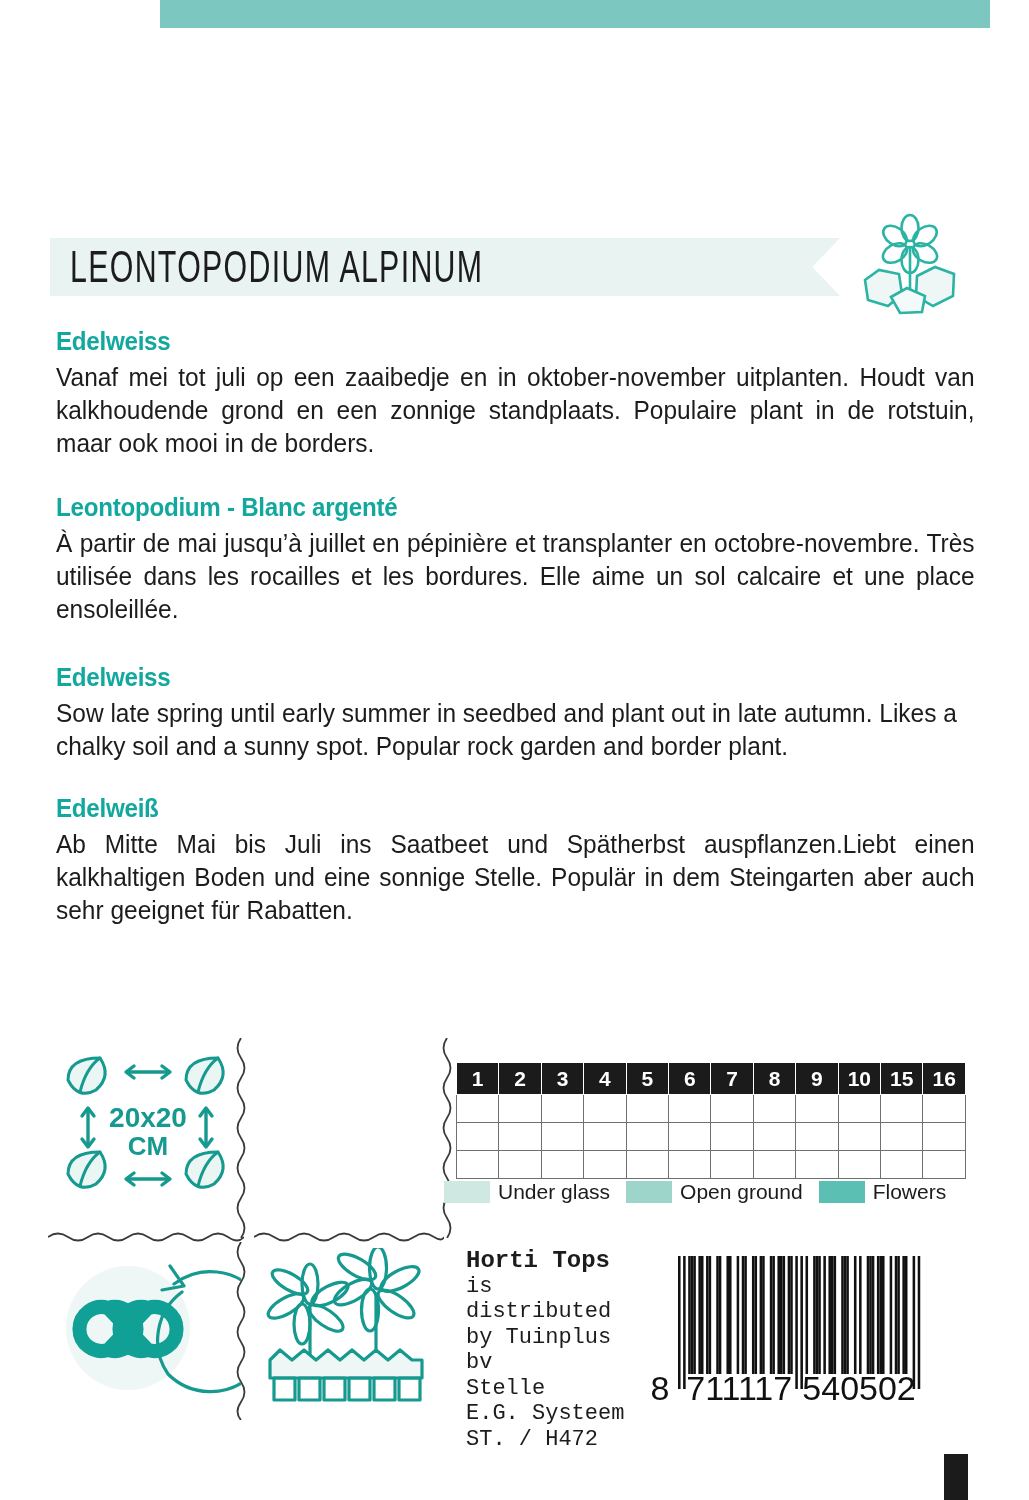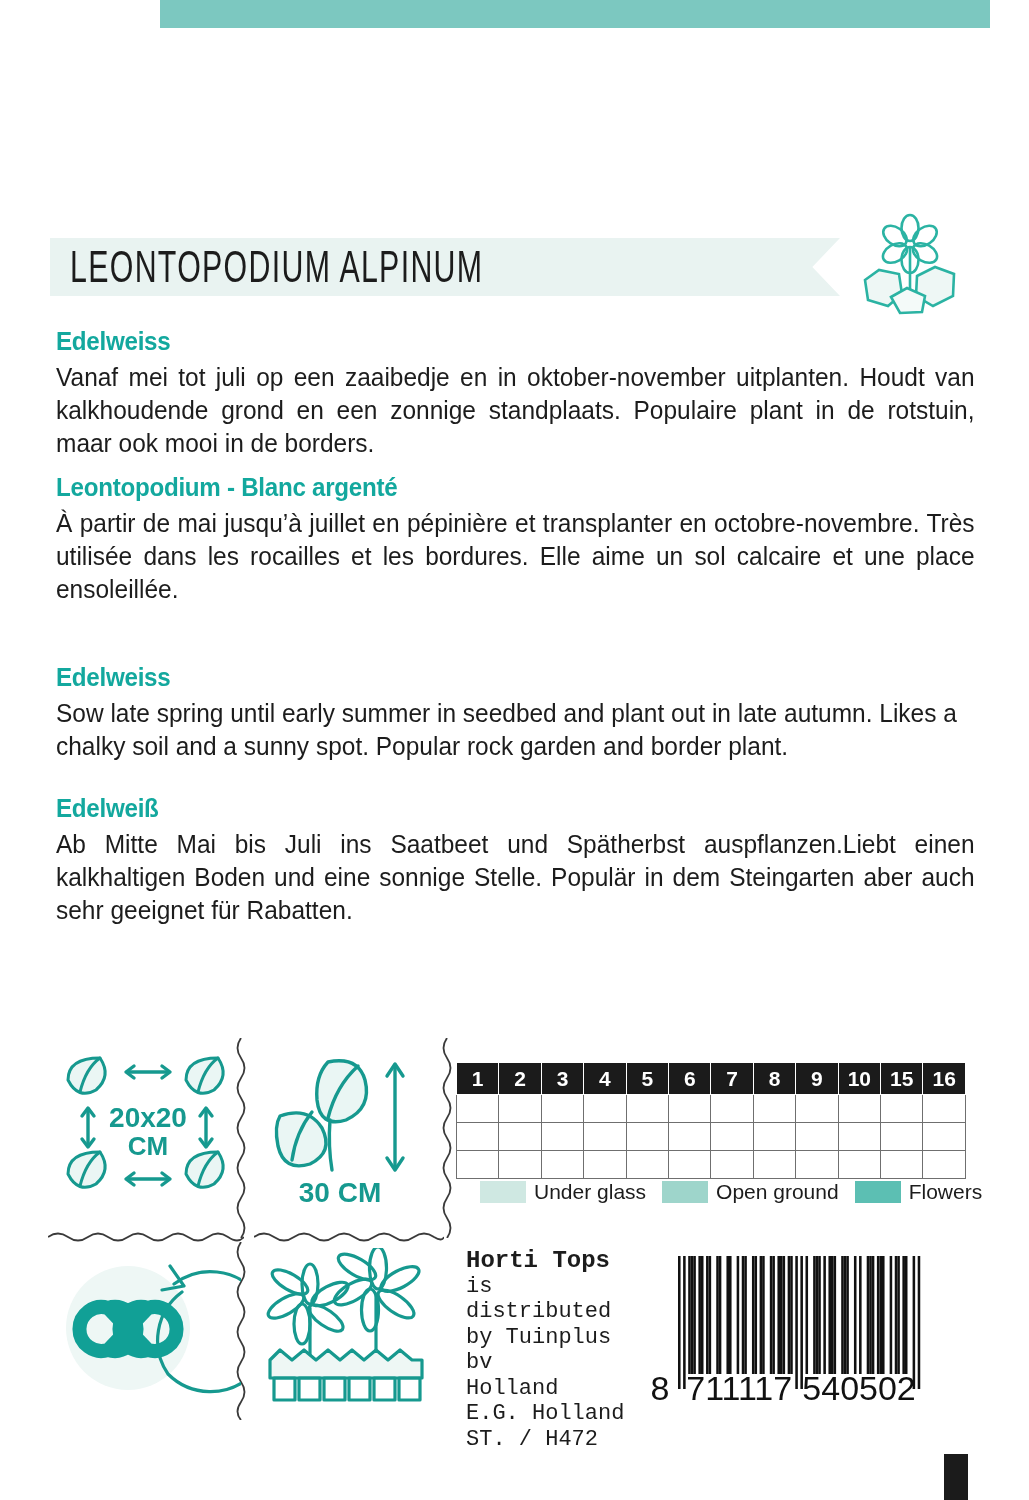--- a/index.html
+++ b/index.html
@@ -79,21 +79,21 @@
     color: #1c1c1c;
     font-size: 25.5px;
     line-height: 33px;
     text-align: justify;
     font-family: "Liberation Sans Narrow", "Liberation Sans", sans-serif;
     transform: scaleX(0.96);
     transform-origin: left top;
     width: 104%;
   }
   #block-nl { top: 326px; }
-  #block-fr { top: 472px; }
+  #block-fr { top: 492px; }
   #block-en { top: 662px; }
   #block-de { top: 793px; }
   #block-en .lang-body { text-align: left; }
 
   
   #icon-panel { position: absolute; left: 0; top: 1030px; width: 1029px; height: 400px; text-align: center; }
 
   .icon-cell { position: absolute; }
   #cell-spacing { left: 56px;  top: 12px;  width: 185px; height: 175px; }
   #cell-height  { left: 262px; top: 12px;  width: 175px; height: 185px; }
@@ -130,21 +130,21 @@
     height: 27px;
     border: 1px solid #6f6f6f;
     background: #ffffff;
     padding: 0;
   }
   td.fill-open   { background: #9ed5cb; }
   td.fill-flower { background: #5cbfb3; }
 
   #legend {
     position: absolute;
-    left: 480px;
+    left: 444px;
     top: 1180px;
     width: 520px;
     display: flex;
     align-items: center;
     font-size: 21px;
     color: #1c1c1c;
     font-family: "Liberation Sans Narrow", "Liberation Sans", sans-serif;
   }
   .legend-item { display: flex; align-items: center; margin-right: 16px; }
   .legend-swatch { width: 46px; height: 22px; margin-right: 8px; }
@@ -278,37 +278,20 @@
         <path d="M26 97 L32 105 L38 97"></path>
         <line x1="150" y1="68" x2="150" y2="103"></line>
         <path d="M144 74 L150 66 L156 74"></path>
         <path d="M144 97 L150 105 L156 97"></path>
       </g>
       <text x="92" y="85" text-anchor="middle" font-family="Liberation Sans, sans-serif" font-size="28" font-weight="bold" fill="#16998f">20x20</text>
       <text x="92" y="113" text-anchor="middle" font-family="Liberation Sans, sans-serif" font-size="26" font-weight="bold" fill="#16998f">CM</text>
     </svg>
   </div>
 
-  <div class="icon-cell" id="cell-height">
-    <svg width="175" height="185" viewBox="0 0 175 185">
-      <g fill="#eaf6f4" stroke="#16998f" stroke-width="3.4" stroke-linecap="round" stroke-linejoin="round">
-        <path d="M66 20 Q96 14 103 38 Q110 66 84 78 Q58 86 55 58 Q53 34 66 20 Z"></path>
-        <path d="M96 24 Q74 44 66 76"></path>
-        <path d="M18 74 Q46 64 60 86 Q72 110 48 122 Q22 130 16 104 Q12 84 18 74 Z"></path>
-        <path d="M50 70 Q34 90 30 118"></path>
-        <path d="M68 78 Q66 104 70 128" fill="none"></path>
-      </g>
-      <g stroke="#16998f" stroke-width="3.4" fill="none" stroke-linecap="round" stroke-linejoin="round">
-        <line x1="133" y1="24" x2="133" y2="126"></line>
-        <path d="M125 34 L133 22 L141 34"></path>
-        <path d="M125 116 L133 128 L141 116"></path>
-      </g>
-      <text x="78" y="160" text-anchor="middle" font-family="Liberation Sans, sans-serif" font-size="28" font-weight="bold" fill="#16998f">30 CM</text>
-    </svg>
-  </div>
 
   <div class="icon-cell" id="cell-peren">
     <svg width="185" height="165" viewBox="0 0 185 165">
       <circle cx="72" cy="80" r="62" fill="#eef7f5"></circle>
       <path d="M118 36 A60 60 0 1 1 112 126 A60 60 0 0 1 126 44" fill="none" stroke="#16998f" stroke-width="3.2" stroke-linecap="round"></path>
       <path d="M114 18 L128 38 L106 42" fill="none" stroke="#16998f" stroke-width="3.2" stroke-linecap="round" stroke-linejoin="round"></path>
       <path d="M52 60 a22 22 0 1 0 0 42 a22 22 0 1 0 0 -42 M52 60 L92 102 M52 102 L92 60 M92 60 a22 22 0 1 1 0 42 a22 22 0 1 1 0 -42" fill="none" stroke="#11a096" stroke-width="14" stroke-linecap="round" stroke-linejoin="round"></path>
     </svg>
   </div>
 
@@ -420,22 +403,22 @@
   <div class="legend-item">
     <span class="legend-swatch sw-flower"></span>
     <span>Flowers</span>
   </div>
 </div>
 
 <div id="company">
   <div class="brand">Horti Tops</div>
   <div>is distributed</div>
   <div>by Tuinplus bv</div>
-  <div>Holland</div>
-  <div>E.G. Holland</div>
+  <div>Stelle</div>
+  <div>E.G. Systeem</div>
   <div>ST. / H472</div>
 </div>
 
 <div id="barcode-wrap">
   <svg id="barcode-bars" viewBox="0 0 330 155">
       <rect x="38.00" y="6" width="2.55" height="133" fill="#111111"></rect>
       <rect x="43.10" y="6" width="2.55" height="133" fill="#111111"></rect>
       <rect x="48.20" y="6" width="2.55" height="118" fill="#111111"></rect>
       <rect x="50.75" y="6" width="2.55" height="118" fill="#111111"></rect>
       <rect x="53.30" y="6" width="2.55" height="118" fill="#111111"></rect>

